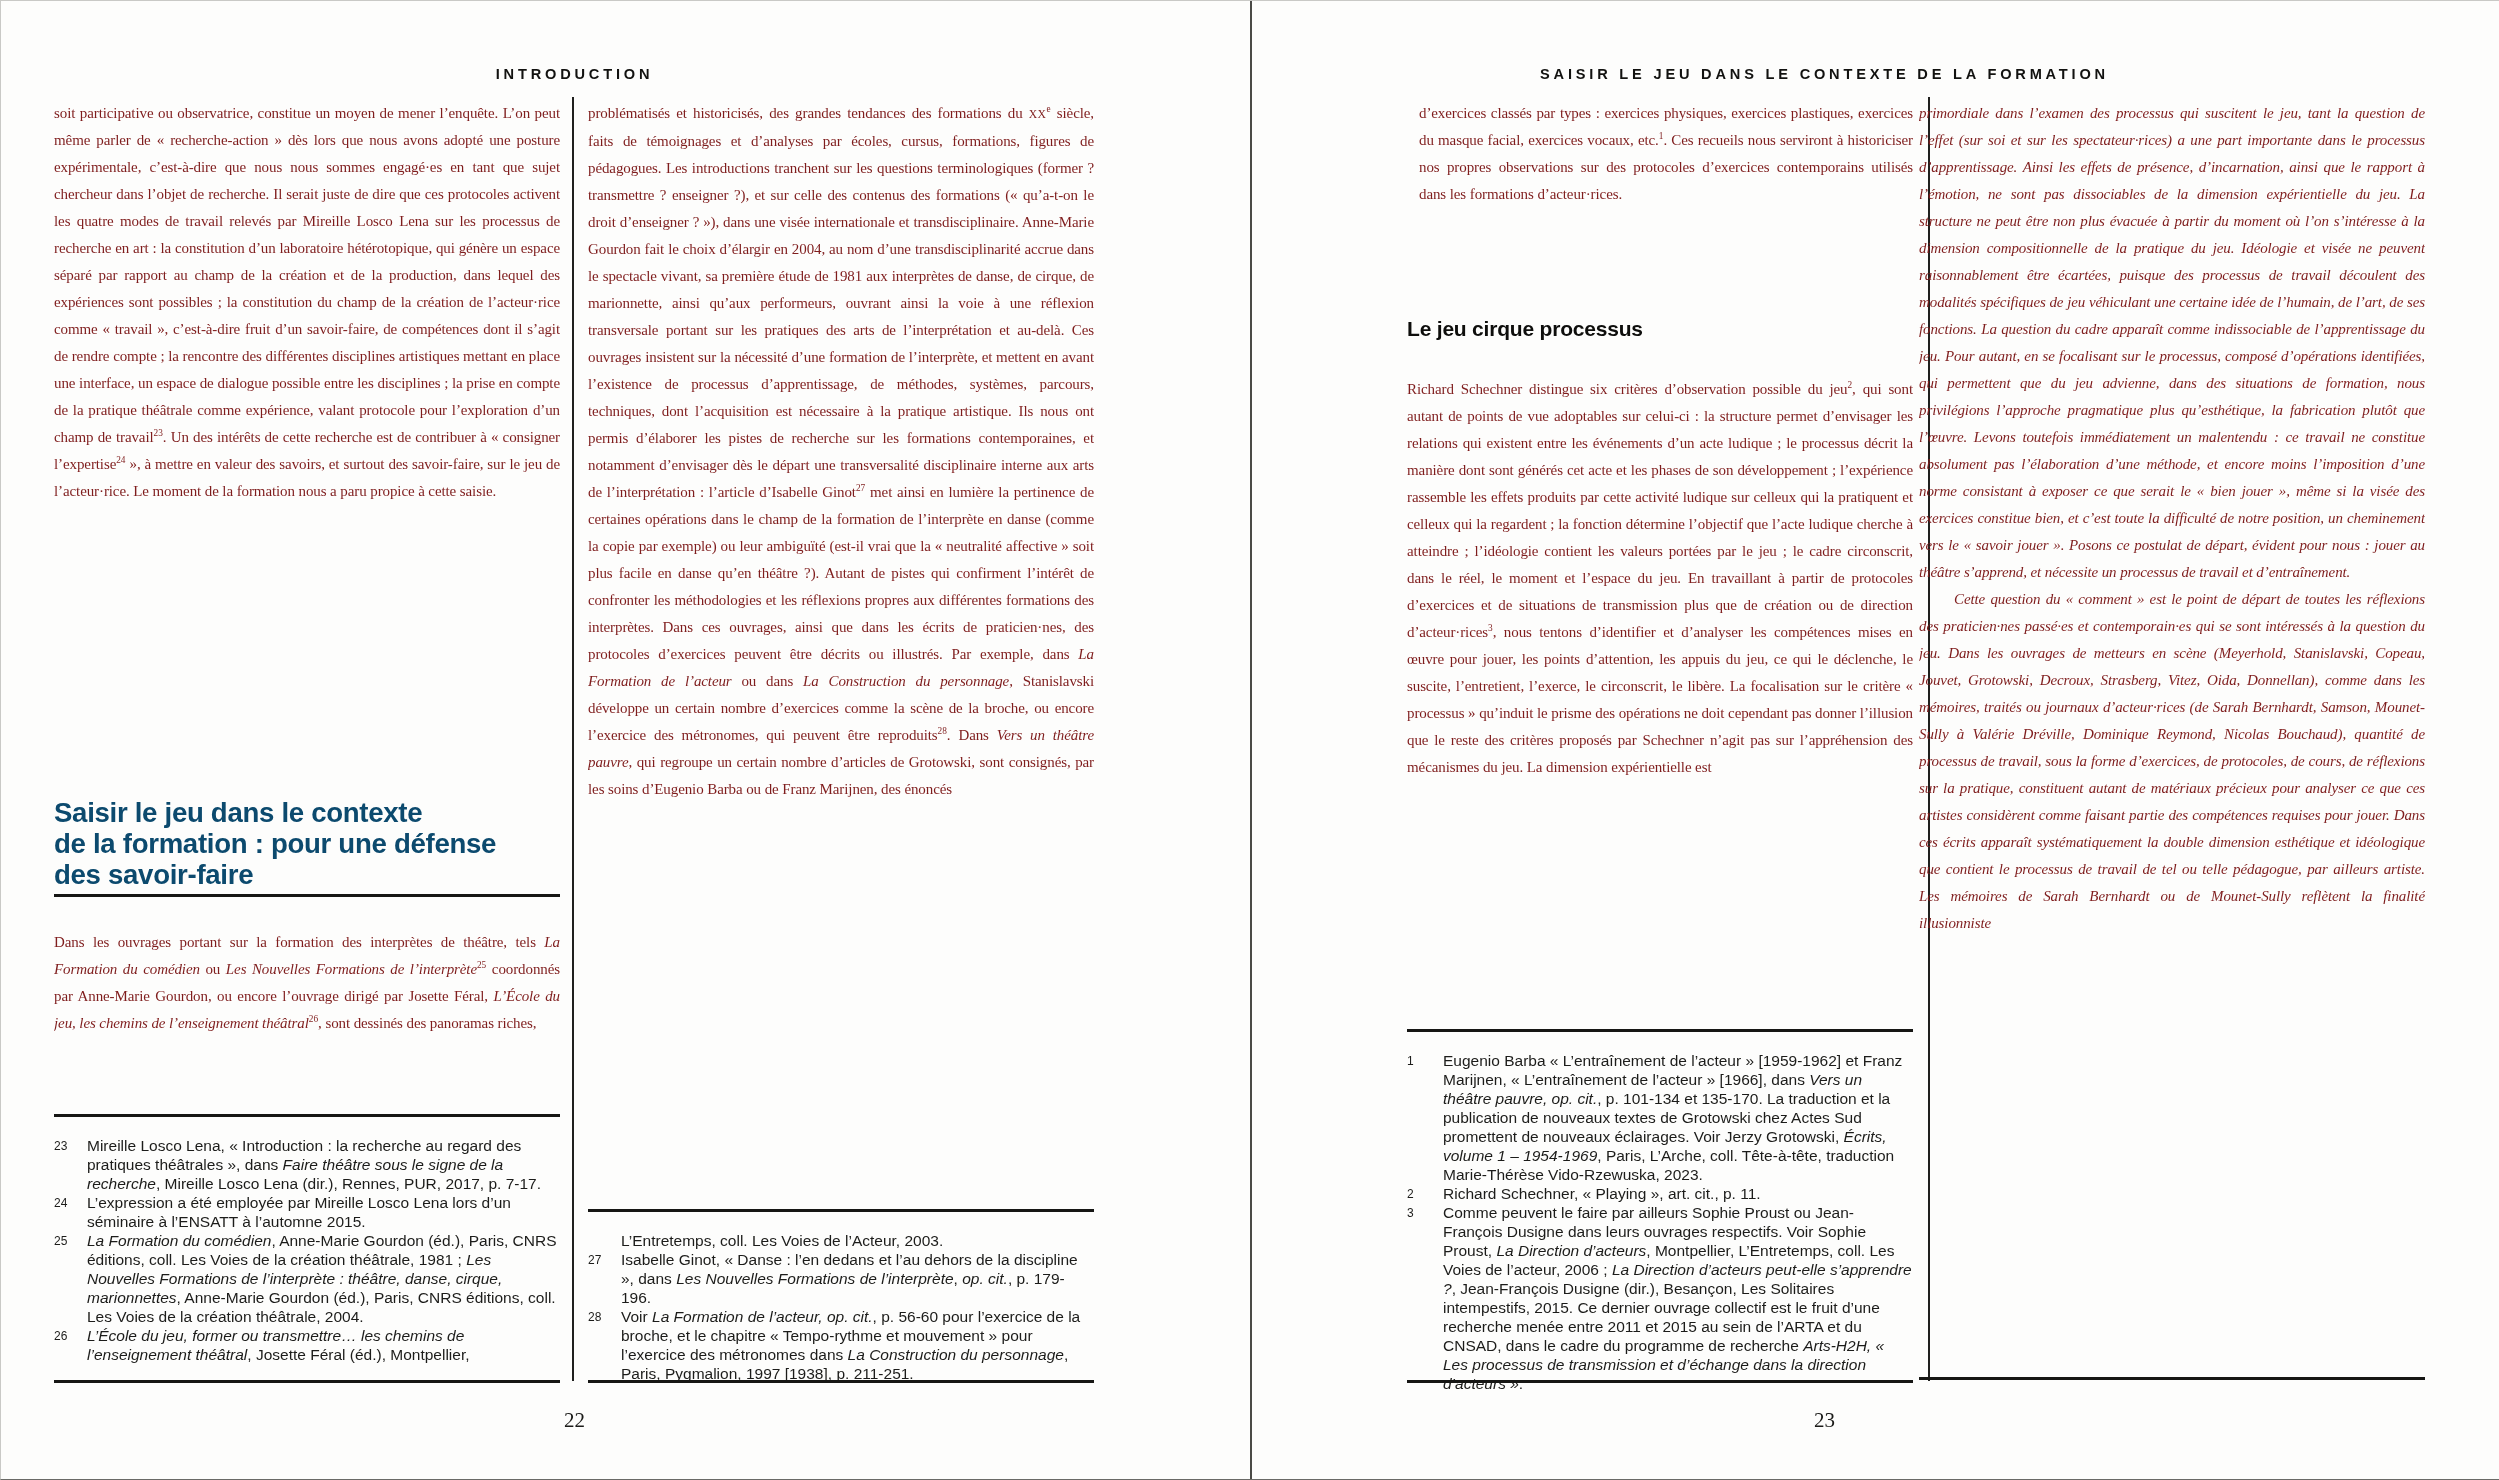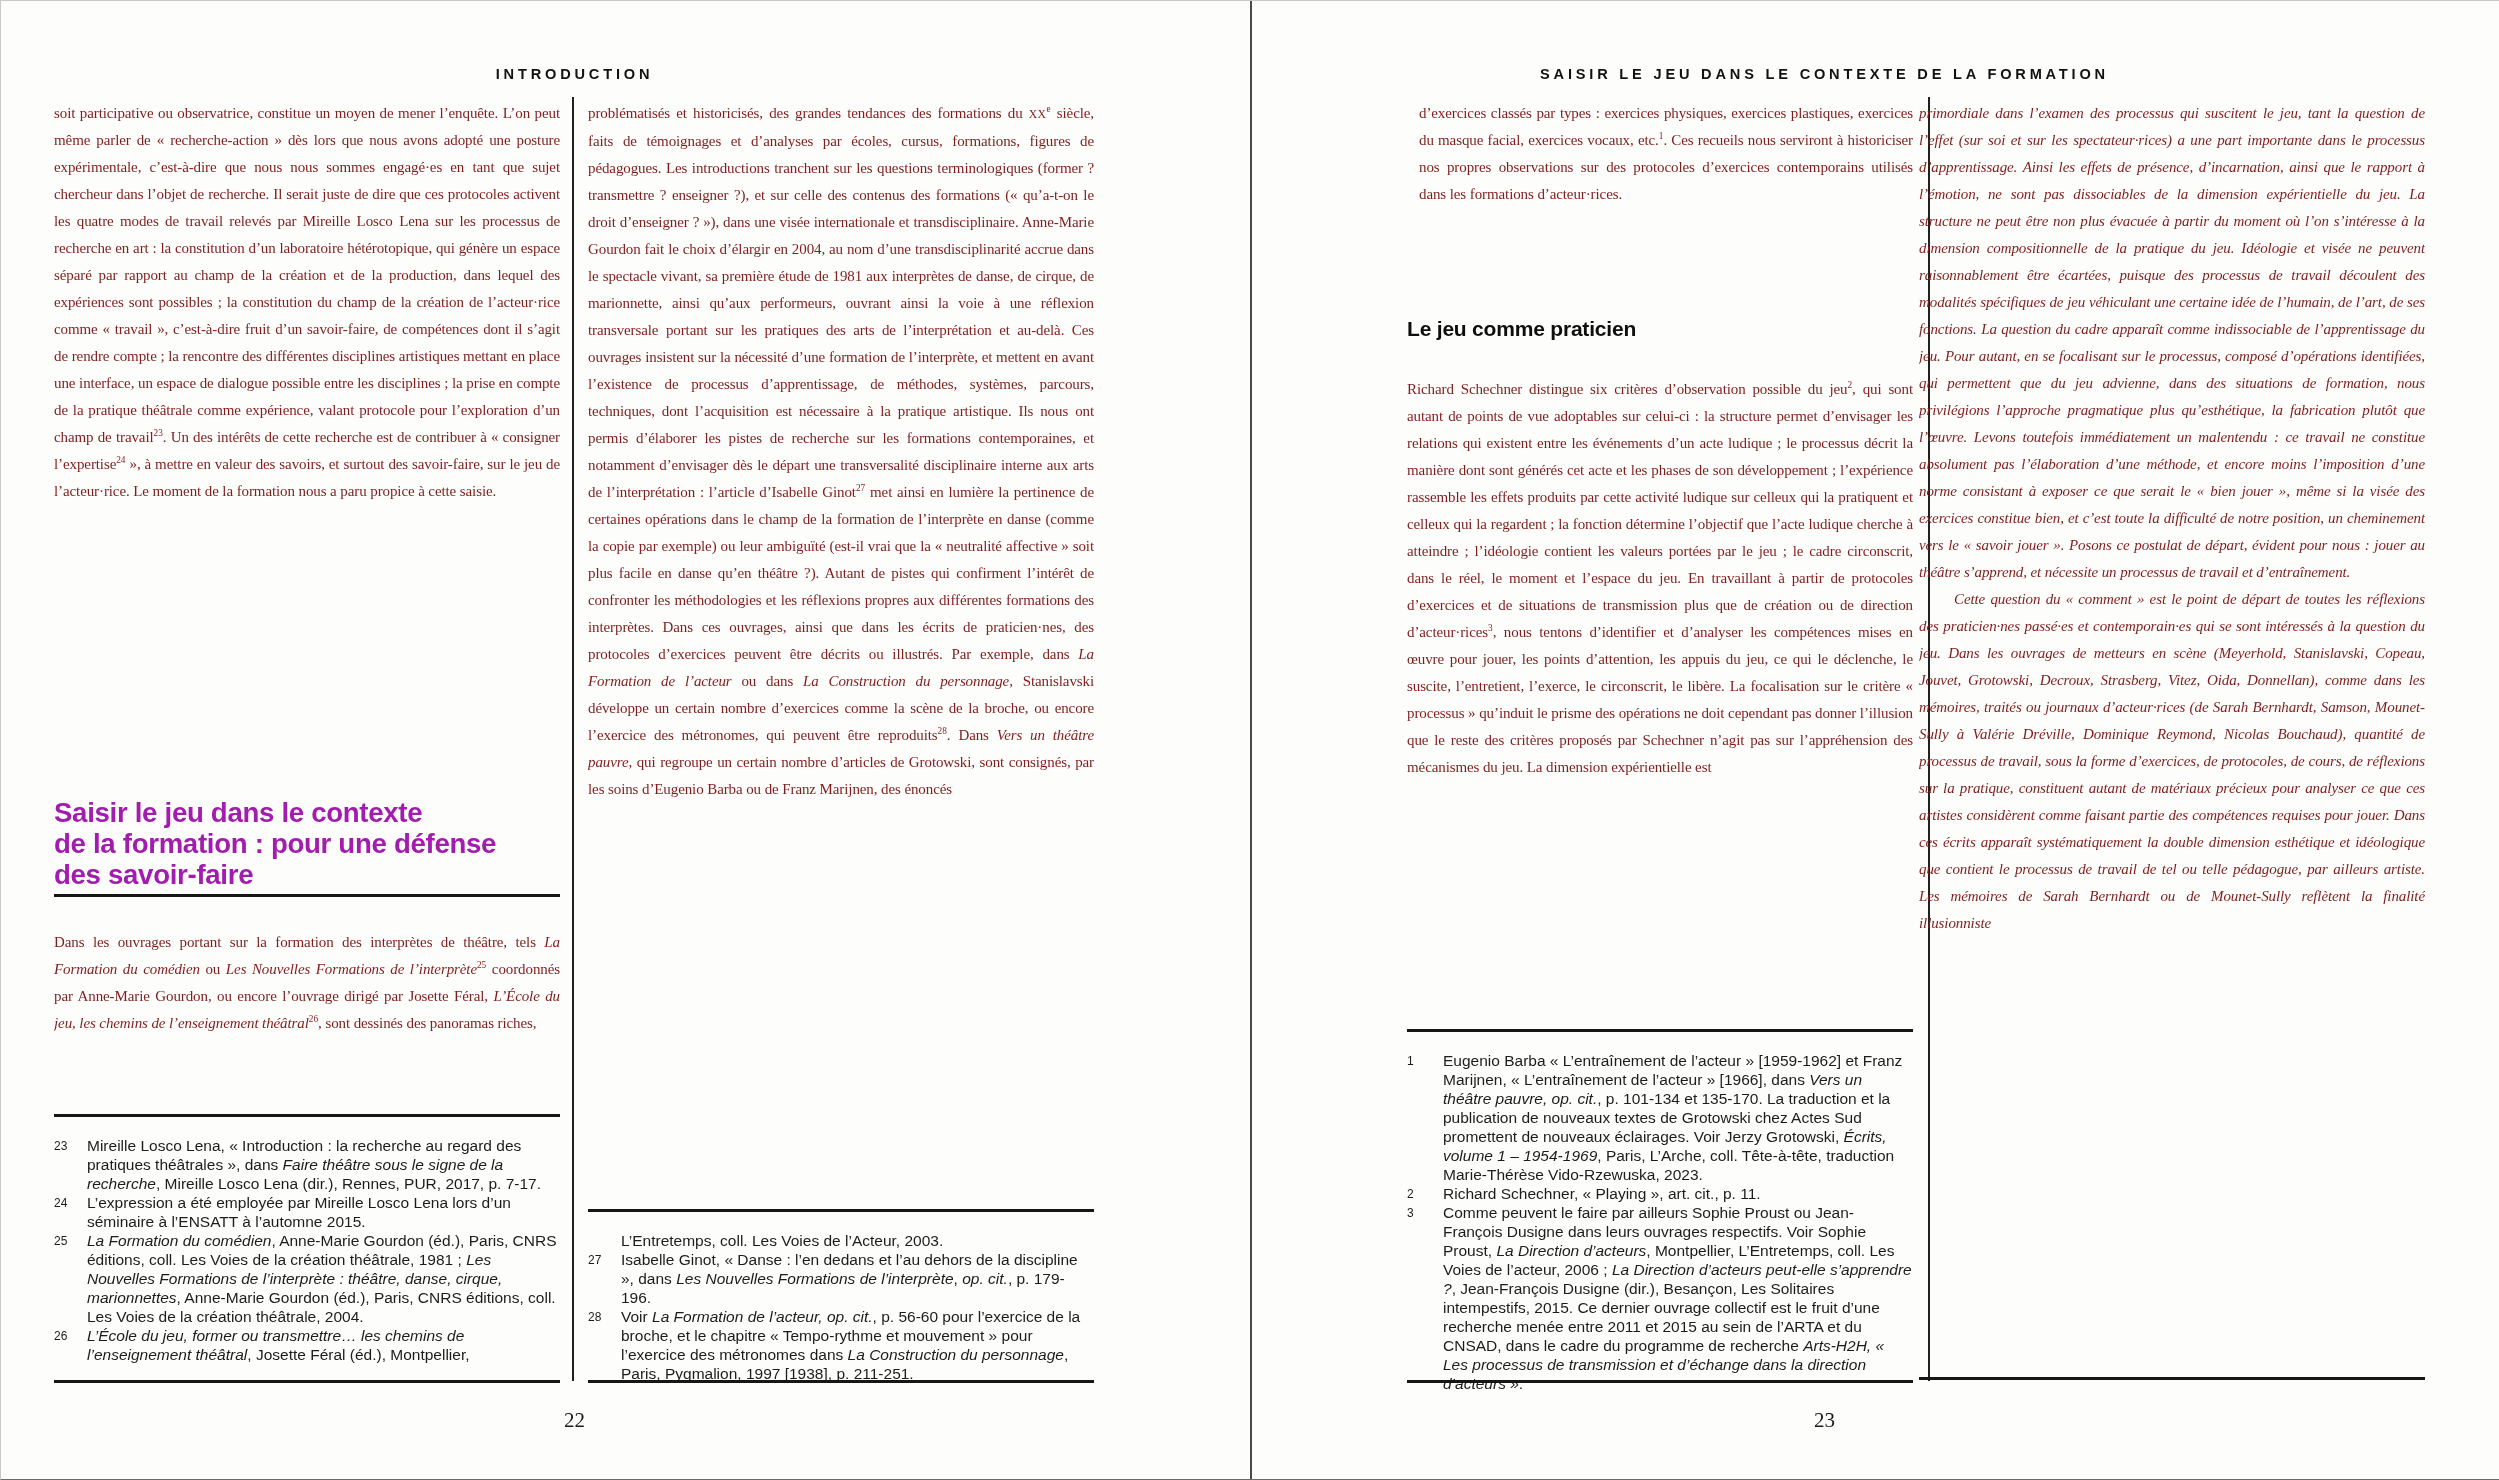--- a/index.html
+++ b/index.html
@@ -36,21 +36,21 @@
   }
   .body p{margin:0;}
   .body .indent{text-indent:35px;}
   .clip{overflow:hidden;}
   sup{font-size:0.62em;line-height:0;vertical-align:super;letter-spacing:0;}
   .sc{text-transform:uppercase;font-size:0.78em;letter-spacing:0.4px;}
   .sec-heading{
     position:absolute;left:0;right:0;
     font-family:"Liberation Sans",sans-serif;
     font-weight:700;font-size:27.6px;line-height:31px;
-    letter-spacing:-0.3px;color:#a21caf;
+    letter-spacing:-0.3px;color:#0c4a6e;
     white-space:pre-line;
   }
   .subhead{
     position:absolute;left:0;right:0;
     font-family:"Liberation Sans",sans-serif;
     font-weight:700;font-size:21px;line-height:25px;
     letter-spacing:-0.2px;color:#0e0e0c;
   }
   .hrule{position:absolute;left:0;right:0;height:2.5px;background:#161614;}
   .colrule{position:absolute;top:96px;width:1.7px;height:1284px;background:#20201e;}
@@ -145,21 +145,21 @@
   </div>
 
   <div class="page page-right">
     <div class="runhead">SAISIR LE JEU DANS LE CONTEXTE DE LA FORMATION</div>
 
     <div class="colrule" style="left:677px;"></div>
 
     <div class="col" style="left:156px;">
       <div class="body clip" style="position:absolute;top:0;left:12px;right:0;height:167px;">d’exercices classés par types : exercices physiques, exercices plastiques, exercices du masque facial, exercices vocaux, etc.<sup>1</sup>. Ces recueils nous serviront à historiciser nos propres observations sur des protocoles d’exercices contemporains utilisés dans les formations d’acteur·rices.</div>
 
-      <div class="subhead" style="top:216px;">Le jeu comme praticien</div>
+      <div class="subhead" style="top:216px;">Le jeu cirque processus</div>
 
       <div class="body clip" style="position:absolute;top:276px;left:0;right:0;height:622px;">Richard Schechner distingue six critères d’observation possible du jeu<sup>2</sup>, qui sont autant de points de vue adoptables sur celui-ci : la structure permet d’envisager les relations qui existent entre les événements d’un acte ludique ; le processus décrit la manière dont sont générés cet acte et les phases de son développement ; l’expérience rassemble les effets produits par cette activité ludique sur celleux qui la pratiquent et celleux qui la regardent ; la fonction détermine l’objectif que l’acte ludique cherche à atteindre ; l’idéologie contient les valeurs portées par le jeu ; le cadre circonscrit, dans le réel, le moment et l’espace du jeu. En travaillant à partir de protocoles d’exercices et de situations de transmission plus que de création ou de direction d’acteur·rices<sup>3</sup>, nous tentons d’identifier et d’analyser les compétences mises en œuvre pour jouer, les points d’attention, les appuis du jeu, ce qui le déclenche, le suscite, l’entretient, l’exerce, le circonscrit, le libère. La focalisation sur le critère « processus » qu’induit le prisme des opérations ne doit cependant pas donner l’illusion que le reste des critères proposés par Schechner n’agit pas sur l’appréhension des mécanismes du jeu. La dimension expérientielle est</div>
 
       <div class="hrule" style="top:929px;"></div>
 
       <div class="fnblock fn" style="top:951px;">
         <div class="fn-item wide">
           <span class="fn-num">1</span>
           <span>Eugenio Barba « L’entraînement de l’acteur » [1959-1962] et Franz Marijnen, « L’entraînement de l’acteur » [1966], dans <i>Vers un théâtre pauvre, op. cit.</i>, p. 101-134 et 135-170. La traduction et la publication de nouveaux textes de Grotowski chez Actes Sud promettent de nouveaux éclairages. Voir Jerzy Grotowski, <i>Écrits, volume 1 – 1954-1969</i>, Paris, L’Arche, coll. Tête-à-tête, traduction Marie-Thérèse Vido-Rzewuska, 2023.</span>
         </div>

